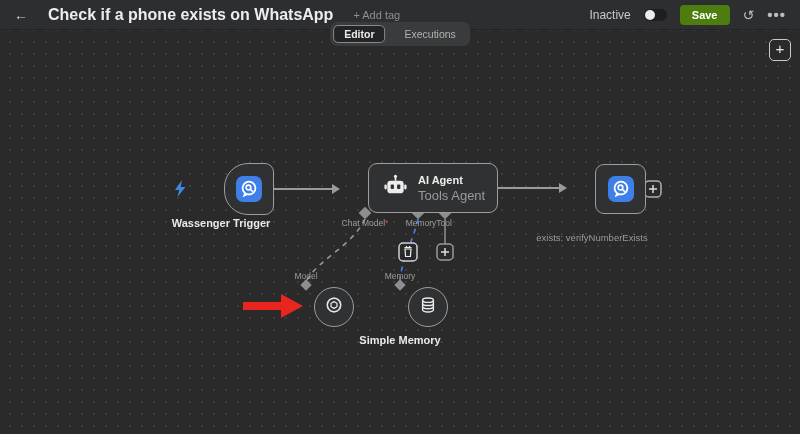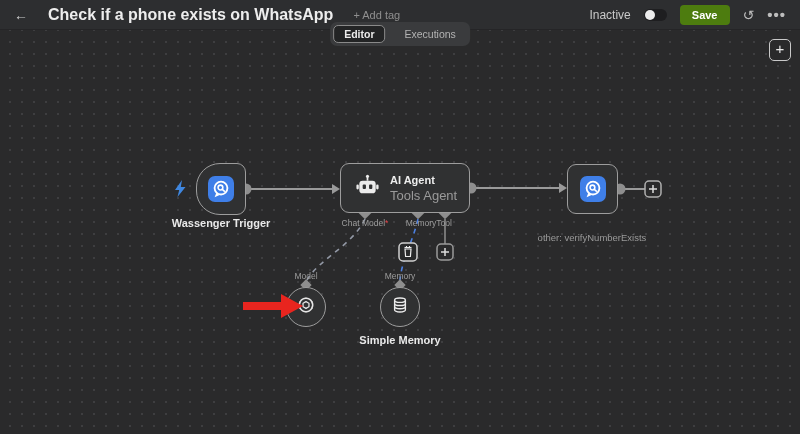--- a/index.html
+++ b/index.html
@@ -36,21 +36,21 @@
             background-color:#2a2a2b;
             background-image:radial-gradient(#3e3e40 1px, transparent 1.4px);
             background-size:12px 12px; background-position:4px 6px; }
   svg.layer { position:absolute; top:0; left:0; width:800px; height:404px; }
 
   .zoom-add { position:absolute; top:9px; left:769px; width:22px; height:22px;
               border:1.5px solid #c9c9c9; border-radius:5px; background:#2a2a2b;
               color:#e8e8e8; font-size:15px; line-height:18px; text-align:center;
               cursor:pointer; z-index:10; }
 
-  .node { position:absolute; background:#303132; border:1.5px solid #9d9d9d; z-index:5; }
+  .node { position:absolute; background:#303132; border:1.5px solid #9d9d9d; z-index:5;margin-left:28px; }
   .node-trigger { left:196px; top:133px; width:50px; height:52px;
                   border-radius:24px 9px 9px 24px; display:flex; align-items:center; justify-content:center; }
   .node-agent { left:340px; top:133px; width:130px; height:50px; border-radius:9px;
                 display:flex; align-items:center; padding-left:13px; gap:9px; }
   .node-wassenger { left:567px; top:134px; width:51px; height:50px; border-radius:9px;
                     display:flex; align-items:center; justify-content:center; }
   .node-circle { width:40px; height:40px; border-radius:50%; display:flex;
                  align-items:center; justify-content:center; }
   .node-openai { left:286px; top:257px; }
   .node-memory { left:380px; top:257px; }
@@ -207,21 +207,21 @@
     <div class="node node-wassenger">
       <div class="app-icon">
         <svg width="22" height="22" viewBox="0 0 24 24">
           <circle cx="12" cy="11" r="7" fill="none" stroke="#fff" stroke-width="2"></circle>
           <path d="M7,16 L5,21 L10.5,18.5 Z" fill="#fff"></path>
           <circle cx="11.4" cy="10.4" r="2.6" fill="none" stroke="#fff" stroke-width="1.7"></circle>
           <line x1="13.4" y1="12.4" x2="15.6" y2="14.4" stroke="#fff" stroke-width="1.7" stroke-linecap="round"></line>
         </svg>
       </div>
     </div>
-    <div class="sub-label" style="left:502px; top:202px; width:180px;">other: verifyNumberExists</div>
+    <div class="sub-label" style="left:502px; top:202px; width:180px;">exists: verifyNumberExists</div>
 
     <div class="node node-circle node-openai">
       <span>
         <svg width="18" height="18" viewBox="0 0 20 20">
           <g stroke="#e6e6e6" stroke-width="1.7" fill="none" stroke-linecap="round">
             <g transform="rotate(0 10 10)">
                 <path d="M10,2.6 A7.4,7.4 0 0 1 16.4,6.3"></path>
               </g>
             <g transform="rotate(60 10 10)">
                 <path d="M10,2.6 A7.4,7.4 0 0 1 16.4,6.3"></path>

